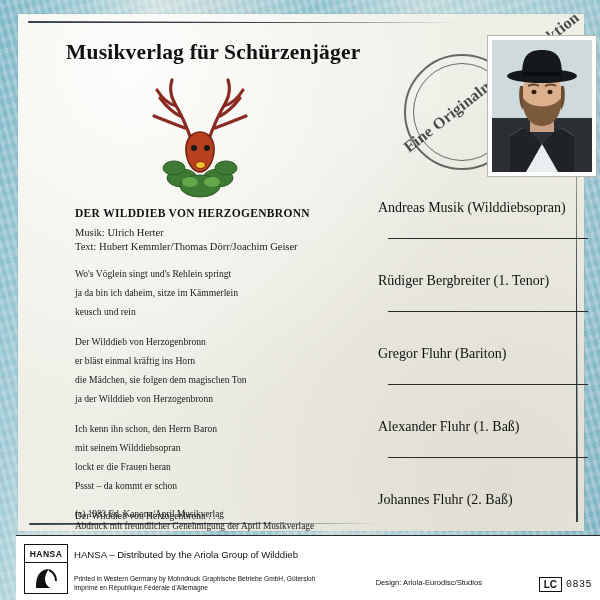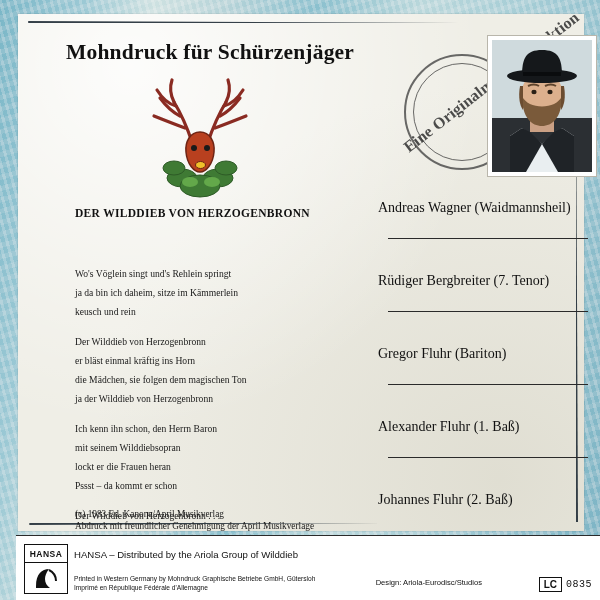--- a/index.html
+++ b/index.html
@@ -290,21 +290,21 @@
 </head>
 <body>
 
 <div id="page">
 
   <div class="outer-frame"></div>
 
   <div class="sheet">
     <div class="sheet-rule"></div>
 
-    <div class="title">Mohndruck für Schürzenjäger</div>
+    <div class="title">Musikverlag für Schürzenjäger</div>
 
     <div class="stag">
       <svg viewBox="0 0 140 130" width="140" height="130">
 
         <g stroke="#8a2b22" stroke-width="3.2" fill="none" stroke-linecap="round">
           <path d="M62 70 C56 52 50 40 44 30"></path>
           <path d="M50 44 C42 40 36 34 30 26"></path>
           <path d="M46 34 C38 32 32 26 27 18"></path>
           <path d="M44 30 C40 22 40 14 42 8"></path>
           <path d="M55 56 C44 52 34 48 24 44"></path>
@@ -328,20 +328,24 @@
           <ellipse cx="96" cy="96" rx="11" ry="7"></ellipse>
         </g>
         <g fill="#63a84a">
           <ellipse cx="60" cy="110" rx="8" ry="5"></ellipse>
           <ellipse cx="82" cy="110" rx="8" ry="5"></ellipse>
         </g>
       </svg>
     </div>
 
     <div class="song-title">DER WILDDIEB VON HERZOGENBRONN</div>
+    <div class="credits">
+      <div>Musik: Ulrich Herter</div>
+      <div>Text:   Hubert Kemmler/Thomas Dörr/Joachim Geiser</div>
+    </div>
 
     <div class="lyrics">
       <div class="stanza" style="white-space:pre-line">Wo's Vöglein singt und's Rehlein springt
 ja da bin ich daheim, sitze im Kämmerlein
 keusch und rein</div>
       <div class="stanza" style="white-space:pre-line">Der Wilddieb von Herzogenbronn
 er bläst einmal kräftig ins Horn
 die Mädchen, sie folgen dem magischen Ton
 ja der Wilddieb von Herzogenbronn</div>
       <div class="stanza" style="white-space:pre-line">Ich kenn ihn schon, den Herrn Baron
@@ -349,25 +353,25 @@
 lockt er die Frauen heran
 Pssst – da kommt er schon</div>
       <div class="stanza" style="white-space:pre-line">Der Wilddieb von Herzogenbronn . . .</div>
     </div>
 
     <div class="copyright" style="white-space:pre-line">(c) 1983 Ed. Kanone/April Musikverlag
 Abdruck mit freundlicher Genehmigung der April Musikverlage</div>
 
     <div class="performers">
       <div class="performer">
-        <div class="performer-name">Andreas Wagner (Waidmannsheil)</div>
+        <div class="performer-name">Andreas Musik (Wilddiebsopran)</div>
         <div class="performer-line"></div>
       </div>
       <div class="performer">
-        <div class="performer-name">Rüdiger Bergbreiter (7. Tenor)</div>
+        <div class="performer-name">Rüdiger Bergbreiter (1. Tenor)</div>
         <div class="performer-line"></div>
       </div>
       <div class="performer">
         <div class="performer-name">Gregor Fluhr (Bariton)</div>
         <div class="performer-line"></div>
       </div>
       <div class="performer">
         <div class="performer-name">Alexander Fluhr (1. Baß)</div>
         <div class="performer-line"></div>
       </div>

